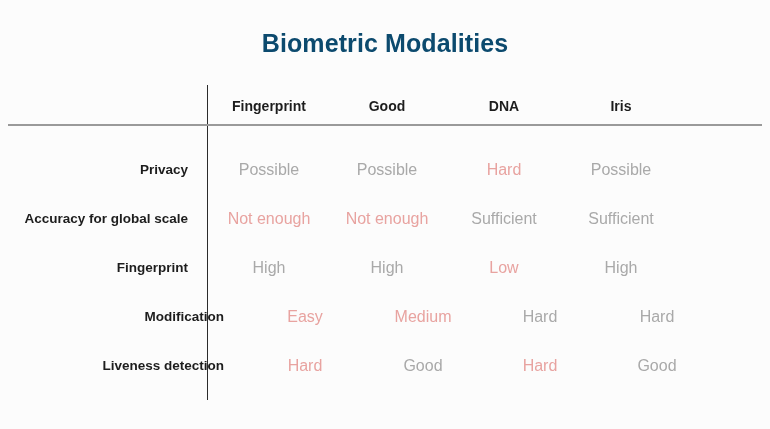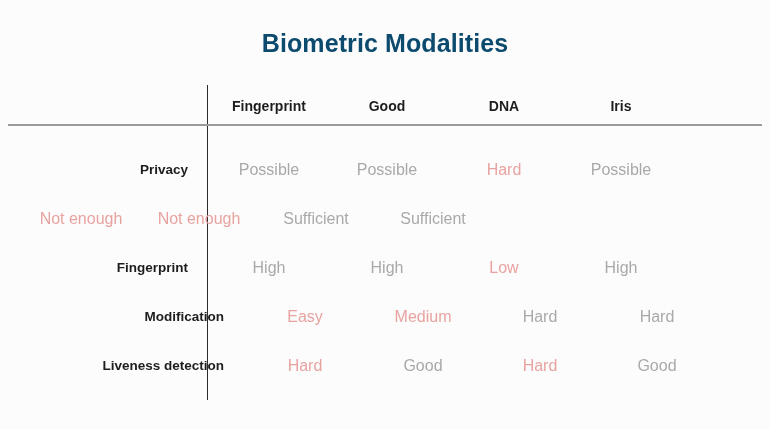--- a/index.html
+++ b/index.html
@@ -132,20 +132,21 @@
     <div id="body-rows">
         <div class="data-row" style="top: 157px; align-items: flex-end;">
           <div class="row-label">Privacy</div>
           <div class="spacer-gap"></div>
           <div class="cell c-fingerprint val-neutral">Possible</div>
           <div class="cell c-face val-neutral">Possible</div>
           <div class="cell c-dna val-alert">Hard</div>
           <div class="cell c-iris val-neutral">Possible</div>
         </div>
         <div class="data-row" style="top: 206px;">
+          <div class="row-label">Accuracy for global scale</div>
           <div class="spacer-gap"></div>
           <div class="cell c-fingerprint val-alert">Not enough</div>
           <div class="cell c-face val-alert">Not enough</div>
           <div class="cell c-dna val-neutral">Sufficient</div>
           <div class="cell c-iris val-neutral">Sufficient</div>
         </div>
         <div class="data-row" style="top: 255px;">
           <div class="row-label">Fingerprint</div>
           <div class="spacer-gap"></div>
           <div class="cell c-fingerprint val-neutral">High</div>

